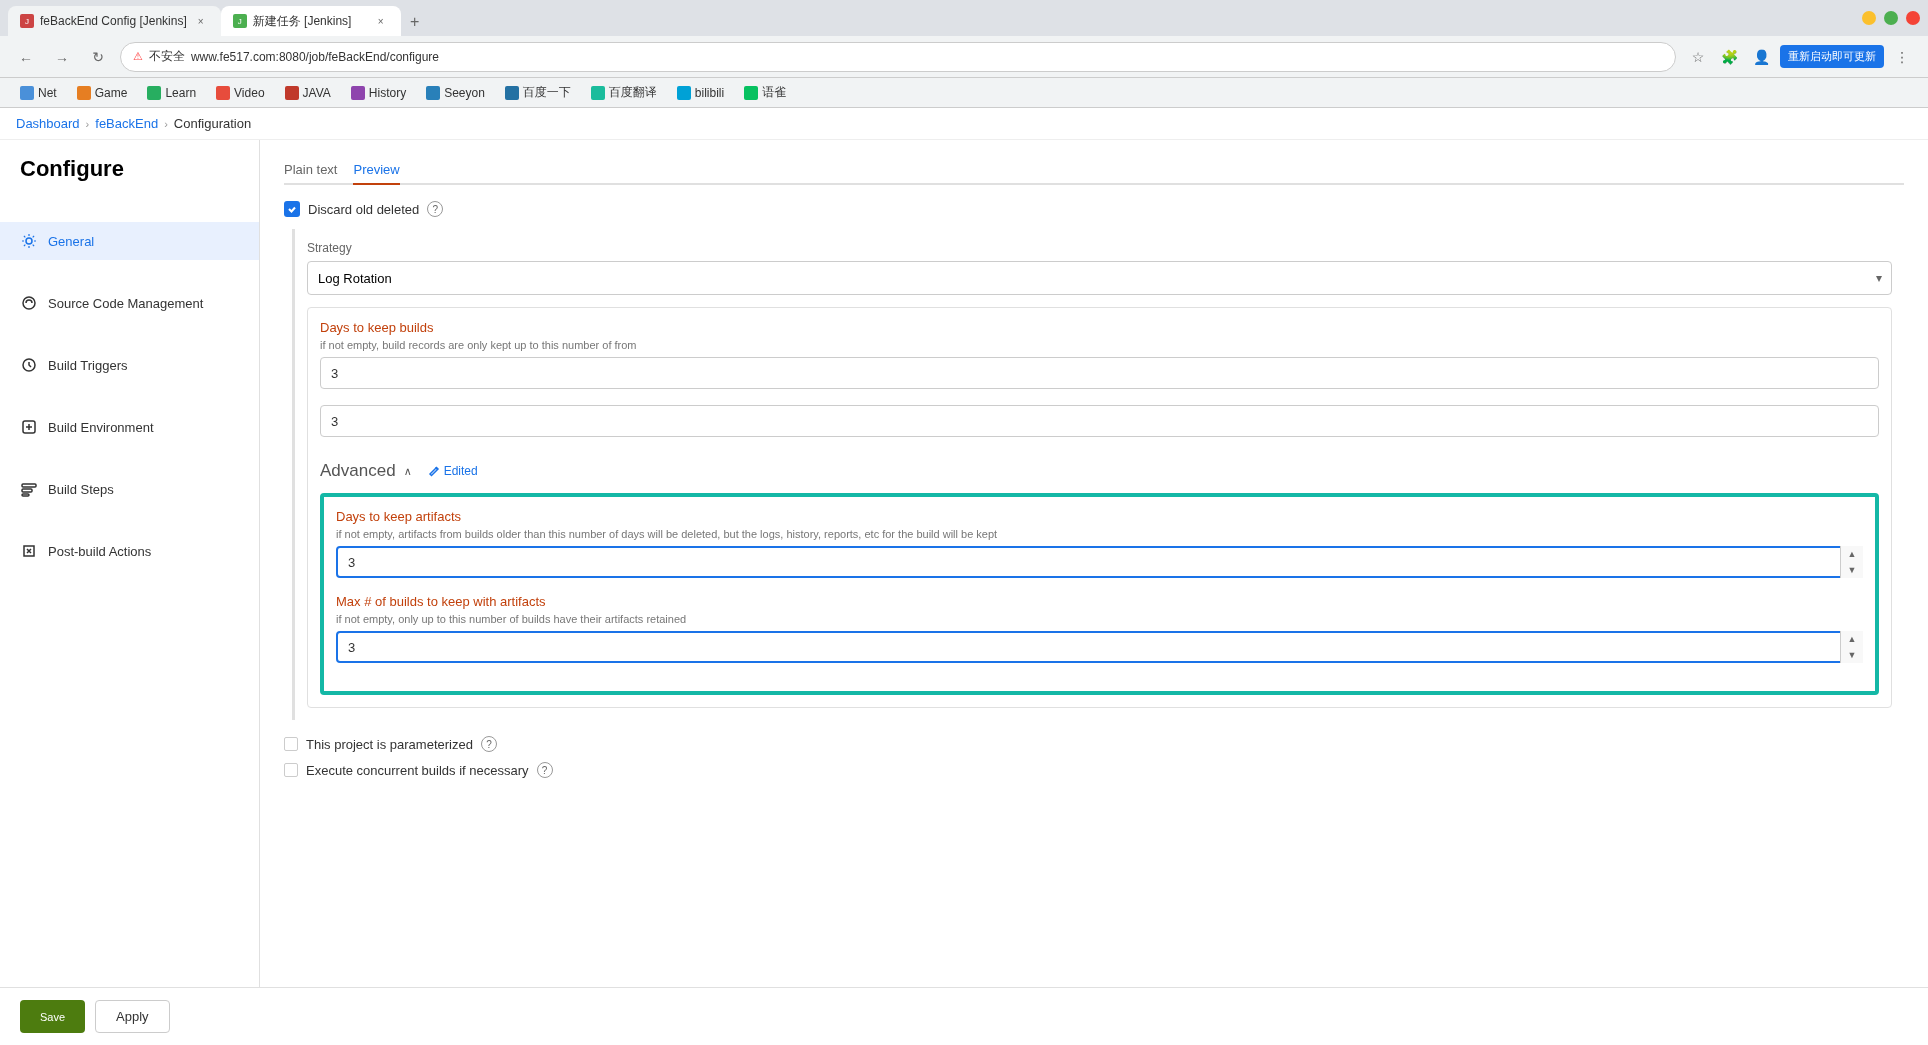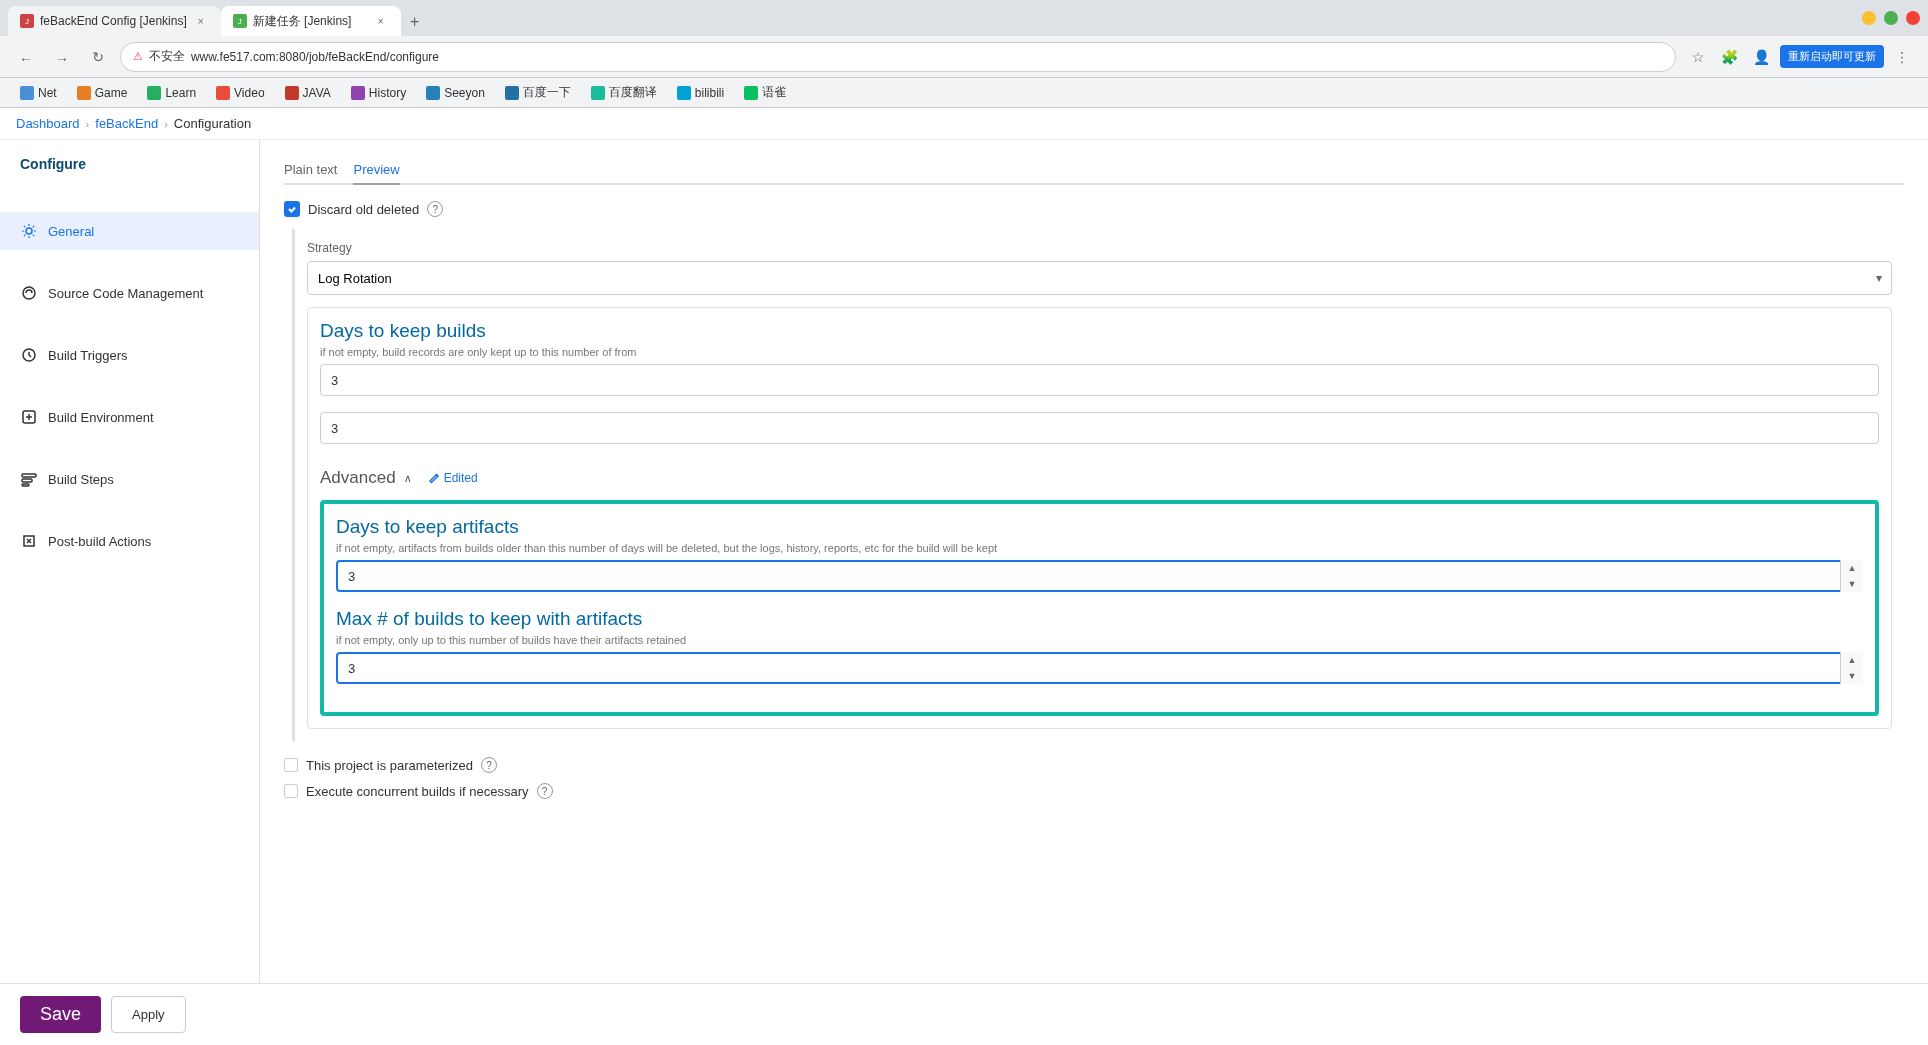--- a/index.html
+++ b/index.html
@@ -41,47 +41,47 @@
     
     .breadcrumb { padding: 8px 16px; font-size: 13px; color: #333; display: flex; align-items: center; gap: 6px; background: #fff; border-bottom: 1px solid #eee; }
     .breadcrumb a { color: #1a73e8; text-decoration: none; }
     .breadcrumb-sep { color: #999; font-size: 11px; }
 
     
     .main-layout { display: flex; flex: 1; overflow: hidden; }
 
     
     .sidebar { width: 260px; background: #fff; border-right: 1px solid #e0e0e0; padding: 16px 0; flex-shrink: 0; }
-    .configure-title { font-size: 14px; font-weight: bold; padding: 0 20px 16px; color: #0c4a6e; }
+    .configure-title { font-size: 22px; font-weight: bold; padding: 0 20px 16px; color: #000000; }
     .sidebar-item { display: flex; align-items: center; gap: 10px; padding: 10px 20px; cursor: pointer; color: #333; font-size: 13px; margin-top: 24px; }
     .sidebar-item.active { background: #e8f0fe; color: #1a73e8; }
     .sidebar-icon { width: 18px; height: 18px; flex-shrink: 0; display: flex; align-items: center; justify-content: center; color: inherit; }
 
     
     .content { flex: 1; overflow-y: auto; padding: 16px 24px; background: #fff; }
 
     
     .content-tabs { display: flex; gap: 16px; margin-bottom: 16px; border-bottom: 2px solid #e0e0e0; }
     .content-tab { padding: 6px 0; font-size: 13px; cursor: pointer; color: #666; border-bottom: 2px solid transparent; margin-bottom: -2px; }
-    .content-tab.active { color: #1a73e8; border-bottom: 2px solid #a3a3a3; }
+    .content-tab.active { color: #1a73e8; border-bottom: 2px solid #c2410c; }
     .checkbox-row { display: flex; align-items: center; gap: 8px; margin-bottom: 12px; }
     .checkbox-box { width: 16px; height: 16px; background: #1a73e8; border-radius: 3px; display: flex; align-items: center; justify-content: center; cursor: pointer; flex-shrink: 0; }
     .checkbox-box svg { color: white; }
     .help-icon { width: 16px; height: 16px; border-radius: 50%; border: 1px solid #999; display: flex; align-items: center; justify-content: center; font-size: 10px; color: #666; cursor: pointer; }
 
     .strategy-section { margin-left: 8px; padding: 12px; border-left: 3px solid #e0e0e0; }
     .strategy-label { font-size: 12px; color: #666; margin-bottom: 6px; }
     .strategy-select { width: 100%; height: 34px; border: 1px solid #ccc; border-radius: 4px; padding: 0 10px; font-size: 13px; background: #fff; display: flex; align-items: center; justify-content: space-between; cursor: pointer; }
     .strategy-select-wrapper { position: relative; }
     .strategy-select-wrapper select { width: 100%; height: 34px; border: 1px solid #ccc; border-radius: 4px; padding: 0 10px; font-size: 13px; background: #fff; appearance: none; cursor: pointer; }
     .select-arrow { position: absolute; right: 10px; top: 50%; transform: translateY(-50%); font-size: 12px; color: #666; pointer-events: none; }
 
     .build-options { margin-top: 12px; padding: 12px; border: 1px solid #e0e0e0; border-radius: 4px; }
     .field-group { margin-bottom: 16px; }
-    .field-label { font-size: 19px; font-weight: 500; color: #0369a1; margin-bottom: 4px; }
+    .field-label { font-size: 13px; font-weight: 500; color: #c2410c; margin-bottom: 4px; }
     .field-hint { font-size: 11px; color: #777; margin-bottom: 6px; }
     .field-input { width: 100%; height: 32px; border: 1px solid #ccc; border-radius: 4px; padding: 0 10px; font-size: 13px; color: #333; }
 
     
     .advanced-header { display: flex; align-items: center; gap: 8px; padding: 8px 0; cursor: pointer; }
     .advanced-label { font-size: 17px; color: #555; font-weight: 500; }
     .chevron { font-size: 11px; color: #555; }
     .edited-badge { display: flex; align-items: center; gap: 4px; font-size: 12px; color: #1a73e8; margin-left: 8px; }
 
     .advanced-content { padding: 12px; border: 4px solid #14b8a6; border-radius: 4px; margin-top: 4px; }
@@ -92,21 +92,21 @@
     .spinner-btns { position: absolute; right: 0; top: 0; height: 100%; display: flex; flex-direction: column; border-left: 1px solid #ccc; }
     .spinner-btn { flex: 1; width: 22px; display: flex; align-items: center; justify-content: center; font-size: 9px; color: #666; cursor: pointer; border: none; background: #f8f8f8; }
 
     
     .bottom-checks { margin-top: 16px; }
     .check-row { display: flex; align-items: center; gap: 8px; margin-bottom: 10px; }
     .check-box { width: 14px; height: 14px; border: 1px solid #ccc; border-radius: 2px; flex-shrink: 0; cursor: pointer; }
 
     
     .footer-buttons { position: fixed; bottom: 0; left: 0; right: 0; background: #fff; border-top: 1px solid #e0e0e0; padding: 12px 20px; display: flex; gap: 10px; }
-    .btn-save { background: #701a75; color: white; border: none; border-radius: 4px; padding: 8px 20px; font-size: 18px; cursor: pointer; }
+    .btn-save { background: #4d7c0f; color: white; border: none; border-radius: 4px; padding: 8px 20px; font-size: 11px; cursor: pointer; }
     .btn-apply { background: #fff; color: #333; border: 1px solid #ccc; border-radius: 4px; padding: 8px 20px; font-size: 13px; cursor: pointer; }
 
     
     .content::-webkit-scrollbar { width: 8px; }
     .content::-webkit-scrollbar-track { background: #f1f1f1; }
     .content::-webkit-scrollbar-thumb { background: #ccc; border-radius: 4px; }
   </style>
 </head>
 <body>
 

